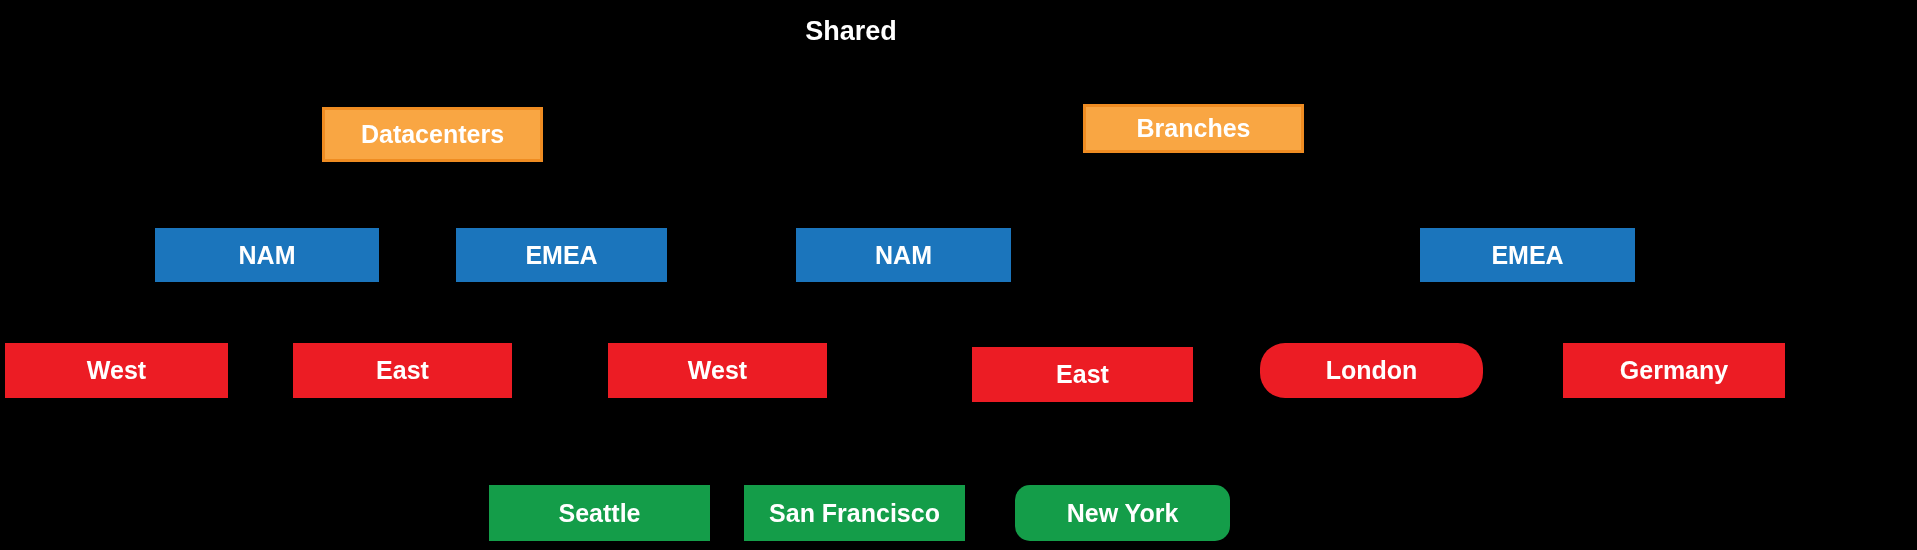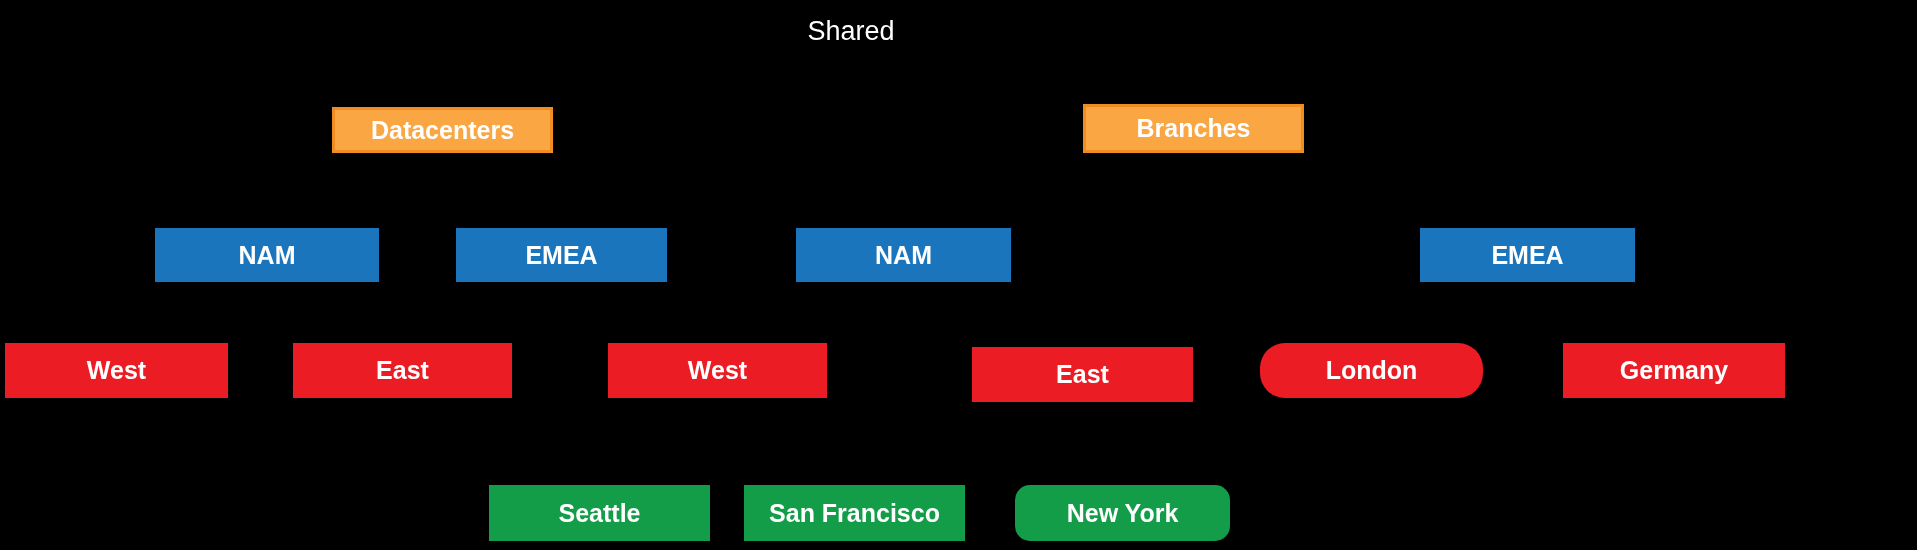--- a/index.html
+++ b/index.html
@@ -12,21 +12,21 @@
     width: 1917px;
     height: 550px;
     background: var(--bg, #000000);
     font-family: "Liberation Sans", sans-serif;
     overflow: hidden;
   }
   .diagram-title {
     position: absolute;
     transform: translateX(-50%);
     color: var(--text, #ffffff);
-    font-weight: normal;
+    font-weight: bold;
     font-size: 27px;
     white-space: nowrap;
   }
   .node {
     position: absolute;
     display: flex;
     align-items: center;
     justify-content: center;
     box-sizing: border-box;
     color: var(--text, #ffffff);
@@ -41,21 +41,21 @@
   .node.blue  { background: var(--blue-fill,  #1b75bc); margin-left: 8px; }
   .node.red   { background: var(--red-fill,   #ec1c24); }
   .node.green { background: var(--green-fill, #149d49); }
 </style>
 </head>
 <body>
 
 <div class="canvas" style="--bg: #000000; --text: #ffffff; --orange-fill: #f9a643; --orange-border: #ef8c22; --blue-fill: #1b75bc; --red-fill: #ec1c24; --green-fill: #149d49;">
   <div class="diagram-title" style="left: 851px; top: 16px;">Shared</div>
   <div id="nodes-layer">
-      <div class="node orange" style="left: 332px; top: 107px; width: 221px; height: 46px;">
+      <div class="node orange" style="left: 322px; top: 107px; width: 221px; height: 55px;">
         <span>Datacenters</span>
       </div>
       <div class="node orange" style="left: 1083px; top: 104px; width: 221px; height: 49px;">
         <span>Branches</span>
       </div>
       <div class="node blue" style="left: 147px; top: 228px; width: 224px; height: 54px;">
         <span>NAM</span>
       </div>
       <div class="node blue" style="left: 448px; top: 228px; width: 211px; height: 54px;">
         <span>EMEA</span>

